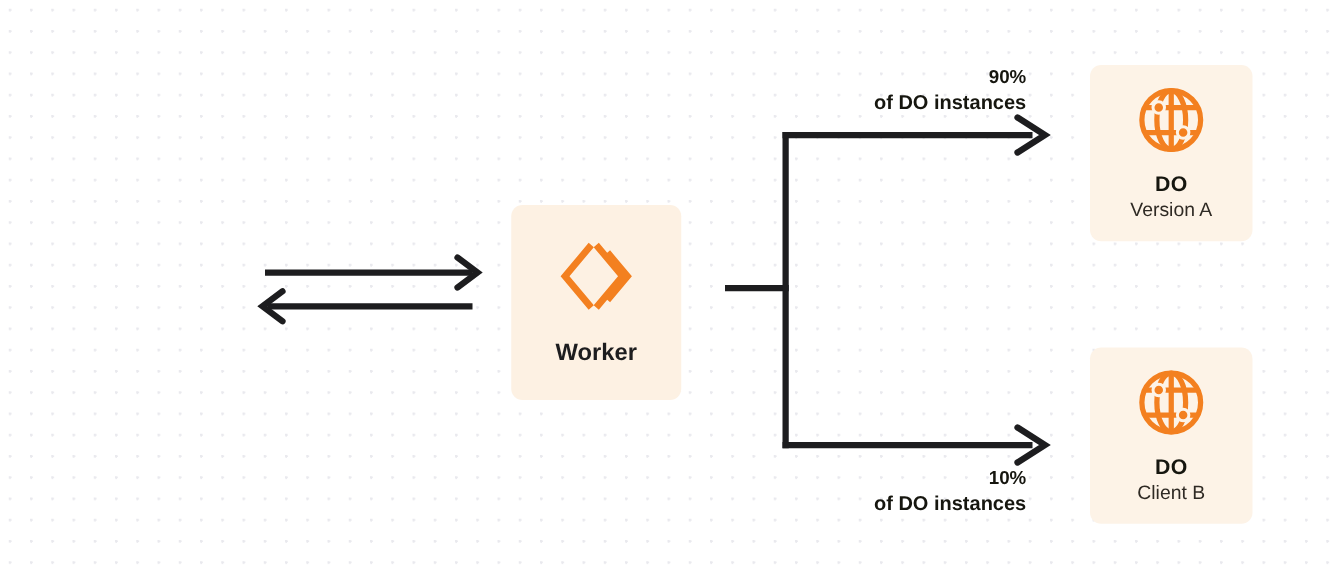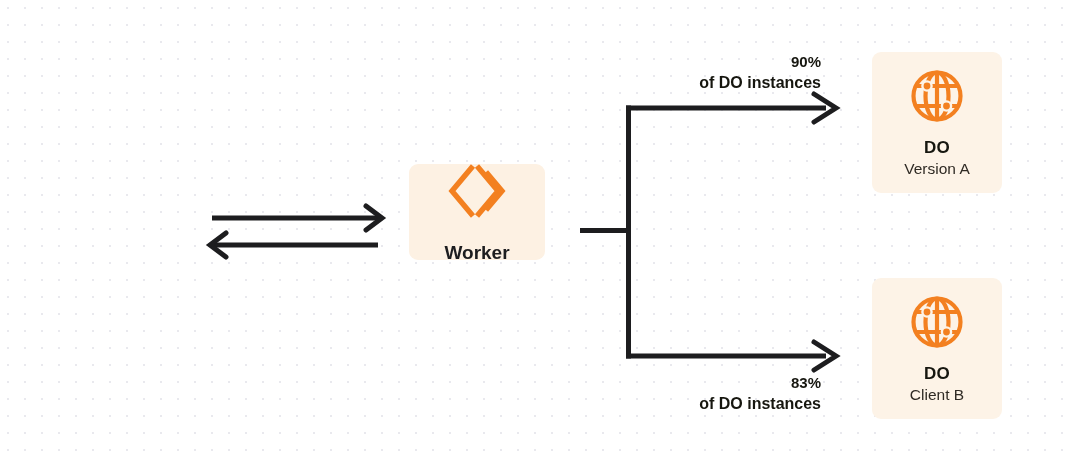--- a/index.html
+++ b/index.html
@@ -42,21 +42,21 @@
     top: 166px;
     width: 142px;
     height: 136px;
     background-color: #f4f5f7;
   }
 
   .node-worker {
     left: 409px;
     top: 164px;
     width: 136px;
-    height: 96px;
+    height: 156px;
     background-color: #fdf1e3;
   }
 
   .node-do-a {
     left: 872px;
     top: 52px;
     width: 130px;
     height: 141px;
     background-color: #fdf3e7;
   }
@@ -227,17 +227,17 @@
     <span class="node-title-sm">DO</span>
     <span class="node-subtitle">Client B</span>
   </div>
 
   <div class="edge-label label-top">
     <span class="pct">90%</span>
     <span class="desc">of DO instances</span>
   </div>
 
   <div class="edge-label label-bottom">
-    <span class="pct">83%</span>
+    <span class="pct">10%</span>
     <span class="desc">of DO instances</span>
   </div>
 
 </div>
 
 </body></html>

